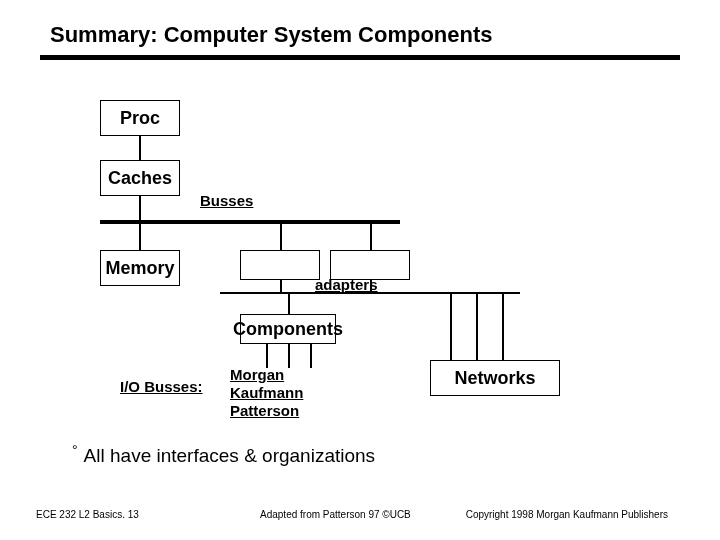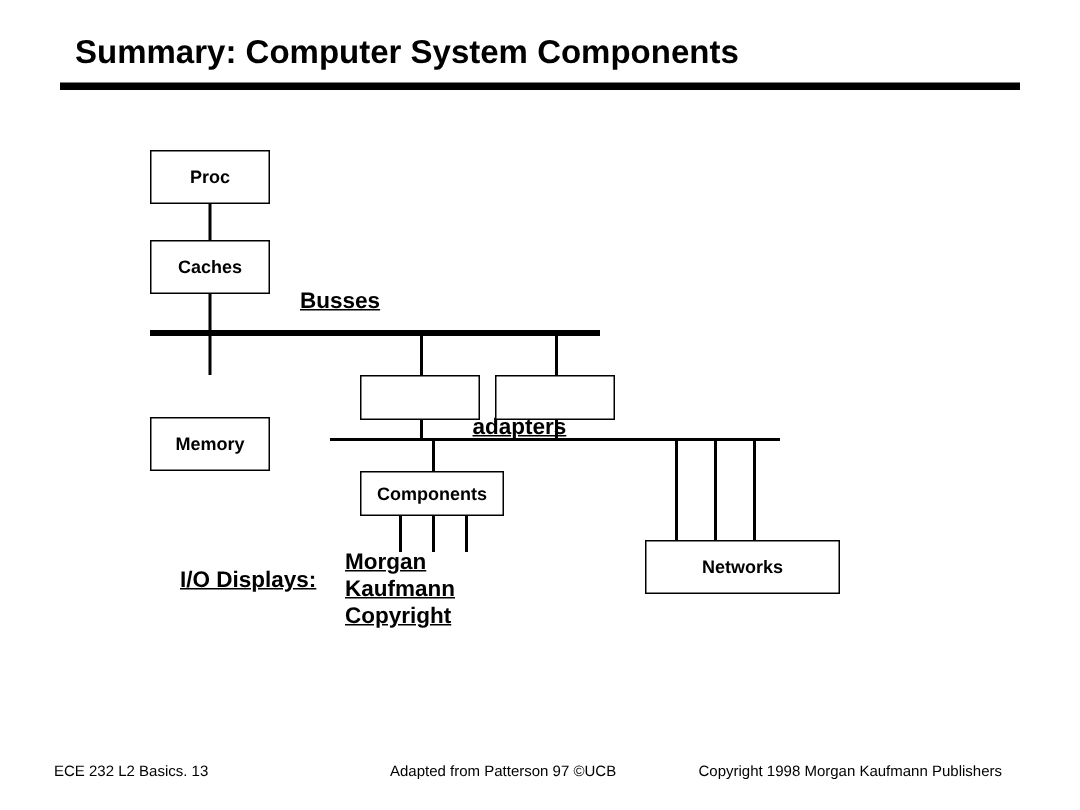--- a/index.html
+++ b/index.html
@@ -1,21 +1,21 @@
 <!DOCTYPE html>
 <html><head>
 <meta charset="utf-8">
 <style>
   * { margin: 0; padding: 0; box-sizing: border-box; }
   html, body { width: 720px; height: 540px; background: #fff; font-family: Arial, Helvetica, sans-serif; }
   .slide { position: relative; width: 720px; height: 540px; }
   .title { position: absolute; left: 50px; top: 22px; font-size: 22px; font-weight: bold; color: #000; }
   .title-bar { position: absolute; left: 40px; top: 55px; width: 640px; height: 5px; background: #000; }
 
-  .box { position: absolute; border: 1.5px solid #000; background: #fff; display: flex; align-items: center; justify-content: center; font-weight: bold; font-size: 12px; }
+  .box { position: absolute; border: 1.5px solid #000; background: #fff; display: flex; align-items: center; justify-content: center; font-weight: bold; font-size: 18px; }
 
   .label { position: absolute; font-weight: bold; font-size: 15px; color: #000; text-decoration: underline; }
 
   .line-v { position: absolute; width: 2px; background: #000; }
   .line-h { position: absolute; height: 2px; background: #000; }
   .line-h-thick { position: absolute; height: 4px; background: #000; }
 
   .bullet { position: absolute; font-size: 19px; font-weight: normal; color: #000; }
   .degree { font-size: 14px; vertical-align: super; margin-right: 6px; }
 
@@ -38,21 +38,21 @@
   <div class="box" style="left:100px; top:160px; width:80px; height:36px;">Caches</div>
 
   <div class="line-v" style="left:139px; top:196px; height:24px;"></div>
 
   <div class="label" style="left:200px; top:192px;">Busses</div>
 
   <div class="line-h-thick" style="left:100px; top:220px; width:300px;"></div>
 
   <div class="line-v" style="left:139px; top:224px; height:26px;"></div>
 
-  <div class="box" style="left:100px; top:250px; width:80px; height:36px;margin-top:28px;">Memory</div>
+  <div class="box" style="left:100px; top:250px; width:80px; height:36px;">Memory</div>
 
   <div class="line-v" style="left:280px; top:224px; height:26px;"></div>
 
   <div class="line-v" style="left:370px; top:224px; height:26px;"></div>
 
   <div class="label" style="left:315px; top:232px;margin-top:44px;">adapters</div>
 
   <div class="box" style="left:240px; top:250px; width:80px; height:30px;"></div>
   <div class="box" style="left:330px; top:250px; width:80px; height:30px;"></div>
 
@@ -65,26 +65,29 @@
   <div class="line-v" style="left:450px; top:294px; height:66px;"></div>
   <div class="line-v" style="left:476px; top:294px; height:66px;"></div>
   <div class="line-v" style="left:502px; top:294px; height:66px;"></div>
 
   <div class="box" style="left:240px; top:314px; width:96px; height:30px;">Components</div>
 
   <div class="line-v" style="left:266px; top:344px; height:24px;"></div>
   <div class="line-v" style="left:288px; top:344px; height:24px;"></div>
   <div class="line-v" style="left:310px; top:344px; height:24px;"></div>
 
-  <div class="label" style="left:120px; top:378px;">I/O Displays:</div>
+  <div class="label" style="left:120px; top:378px;">I/O Busses:</div>
 
   <div class="label" style="left:230px; top:366px;">Morgan</div>
   <div class="label" style="left:230px; top:384px;">Kaufmann</div>
-  <div class="label" style="left:230px; top:402px;">Copyright</div>
+  <div class="label" style="left:230px; top:402px;">Patterson</div>
 
   <div class="box" style="left:430px; top:360px; width:130px; height:36px;">Networks</div>
 
+  <div class="bullet" style="left:72px; top:442px;">
+    <span class="degree">°</span><span>All have interfaces &amp; organizations</span>
+  </div>
 
   <div class="footer-left">ECE 232  L2 Basics. 13</div>
   <div class="footer-mid">Adapted from Patterson 97 ©UCB</div>
   <div class="footer-right">Copyright 1998 Morgan Kaufmann Publishers</div>
 
 </div>
 
 </body></html>

